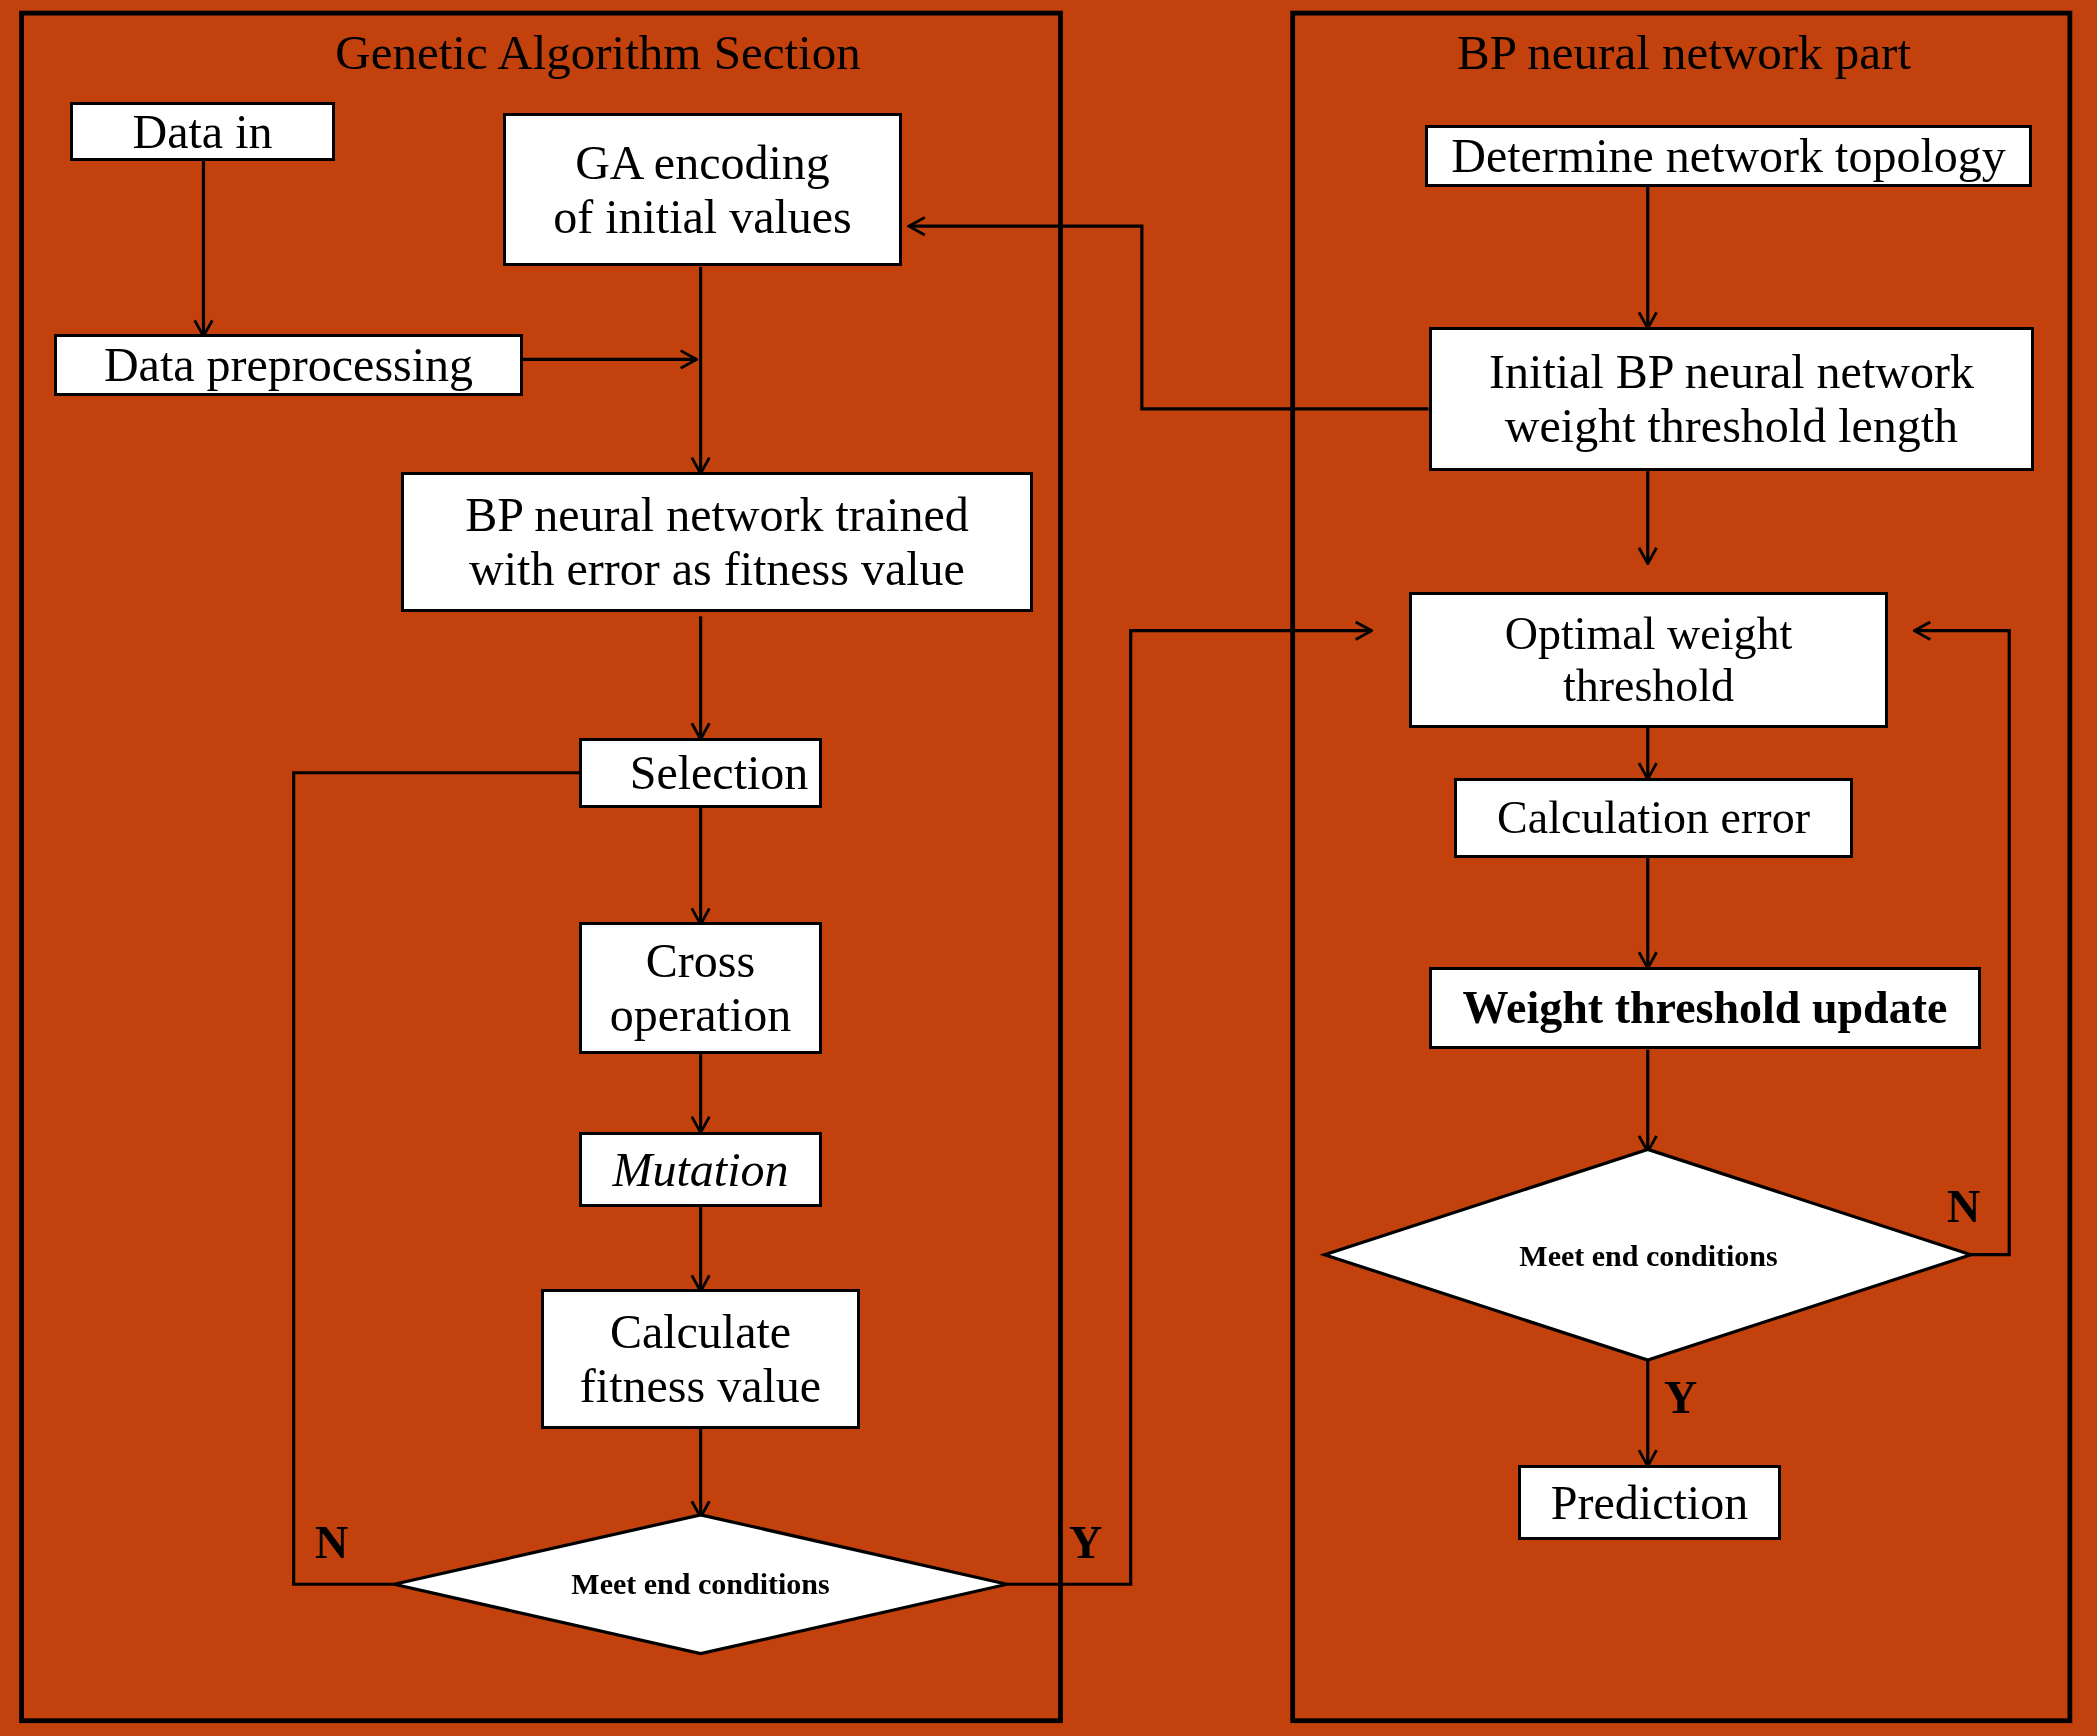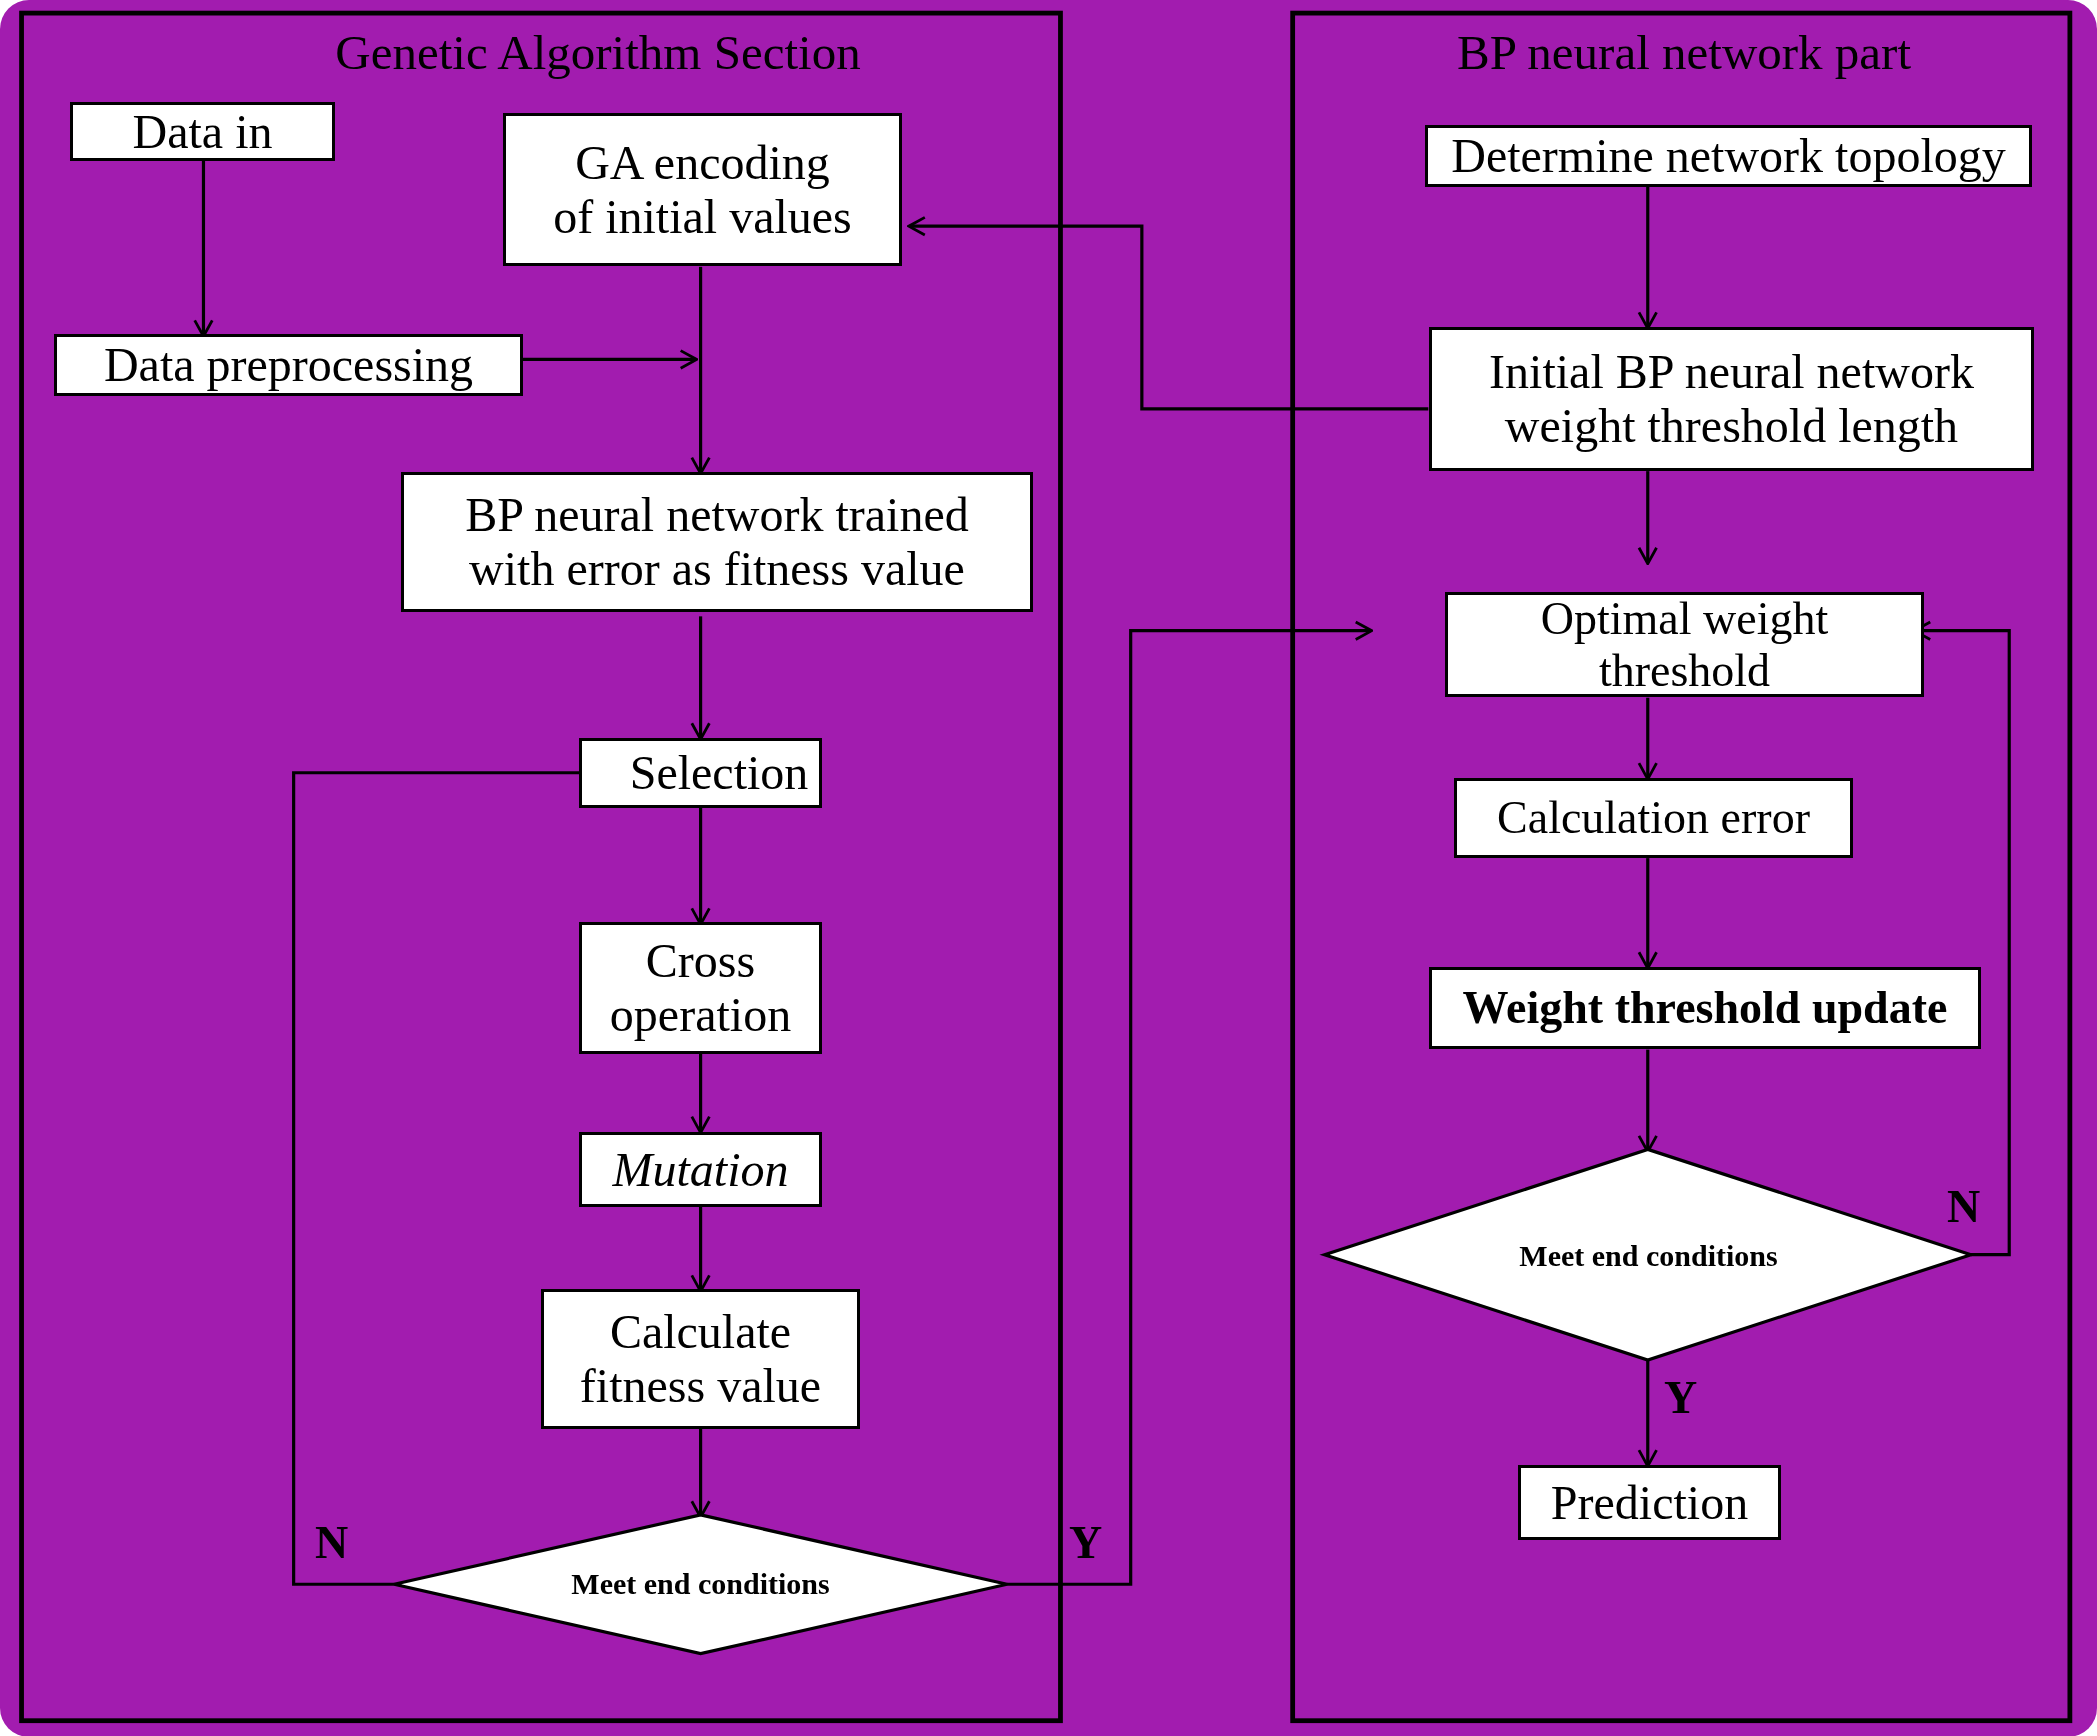--- a/index.html
+++ b/index.html
@@ -1,17 +1,17 @@
 <!DOCTYPE html>
 <html style="font-size:12.8px"><head>
 <meta charset="utf-8">
 <style>
   html,body{margin:0;padding:0;background:#ffffff;}
   body{font-family:"Liberation Serif", serif;}
-  #stage{position:relative;width:2097px;height:1737px;background:#a21caf;overflow:hidden;border-radius:29px;}
+  #stage{position:relative;width:2097px;height:1737px;background:#c2410c;overflow:hidden;}
   #flow{position:absolute;left:0;top:0;width:2097px;height:1737px;}
   .panel-title{
     position:absolute;text-align:center;color:#000;
     font-family:"Liberation Serif", serif;font-size:49px;white-space:nowrap;
   }
   .node{
     position:absolute;box-sizing:border-box;border:3.2px solid #000;background:#fff;
     display:flex;align-items:center;justify-content:center;text-align:center;
     font-family:"Liberation Serif", serif;color:#000;line-height:1.12;
   }
@@ -131,21 +131,21 @@
 
   <div class="node n-fs60" style="left:1425px;top:125px;width:607px;height:62px;">
     <span>Determine network topology</span>
   </div>
 
   <div class="node n-fs60" style="left:1429px;top:327px;width:605px;height:144px;">
     <span>Initial BP neural network
 weight threshold length</span>
   </div>
 
-  <div class="node n-fs58" style="left:1409px;top:592px;width:479px;height:105px;margin-left:36px;">
+  <div class="node n-fs58" style="left:1409px;top:592px;width:479px;height:136px;">
     <span>Optimal weight threshold</span>
   </div>
 
   <div class="node n-fs58" style="left:1454px;top:778px;width:399px;height:80px;">
     <span>Calculation error</span>
   </div>
 
   <div class="node n-fs58" style="left:1429px;top:967px;width:552px;height:82px;font-weight:bold;">
     <span>Weight threshold update</span>
   </div>

